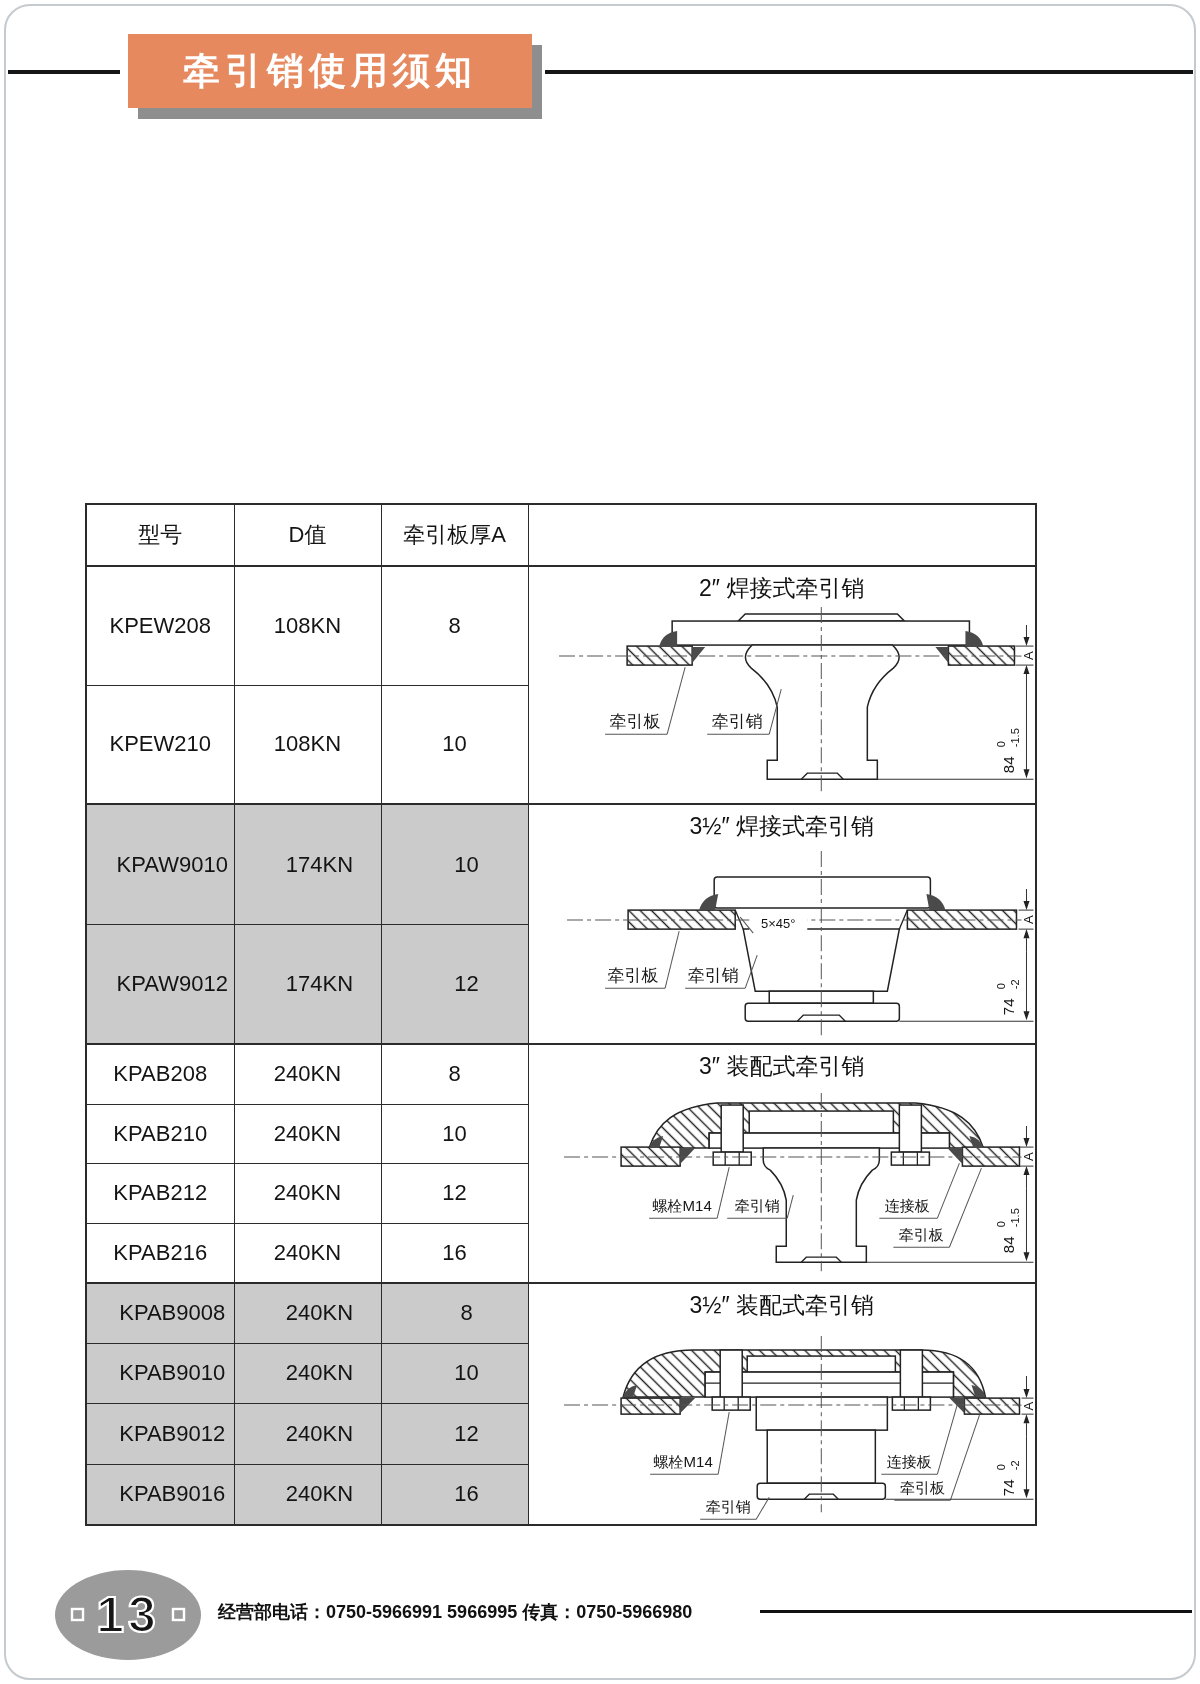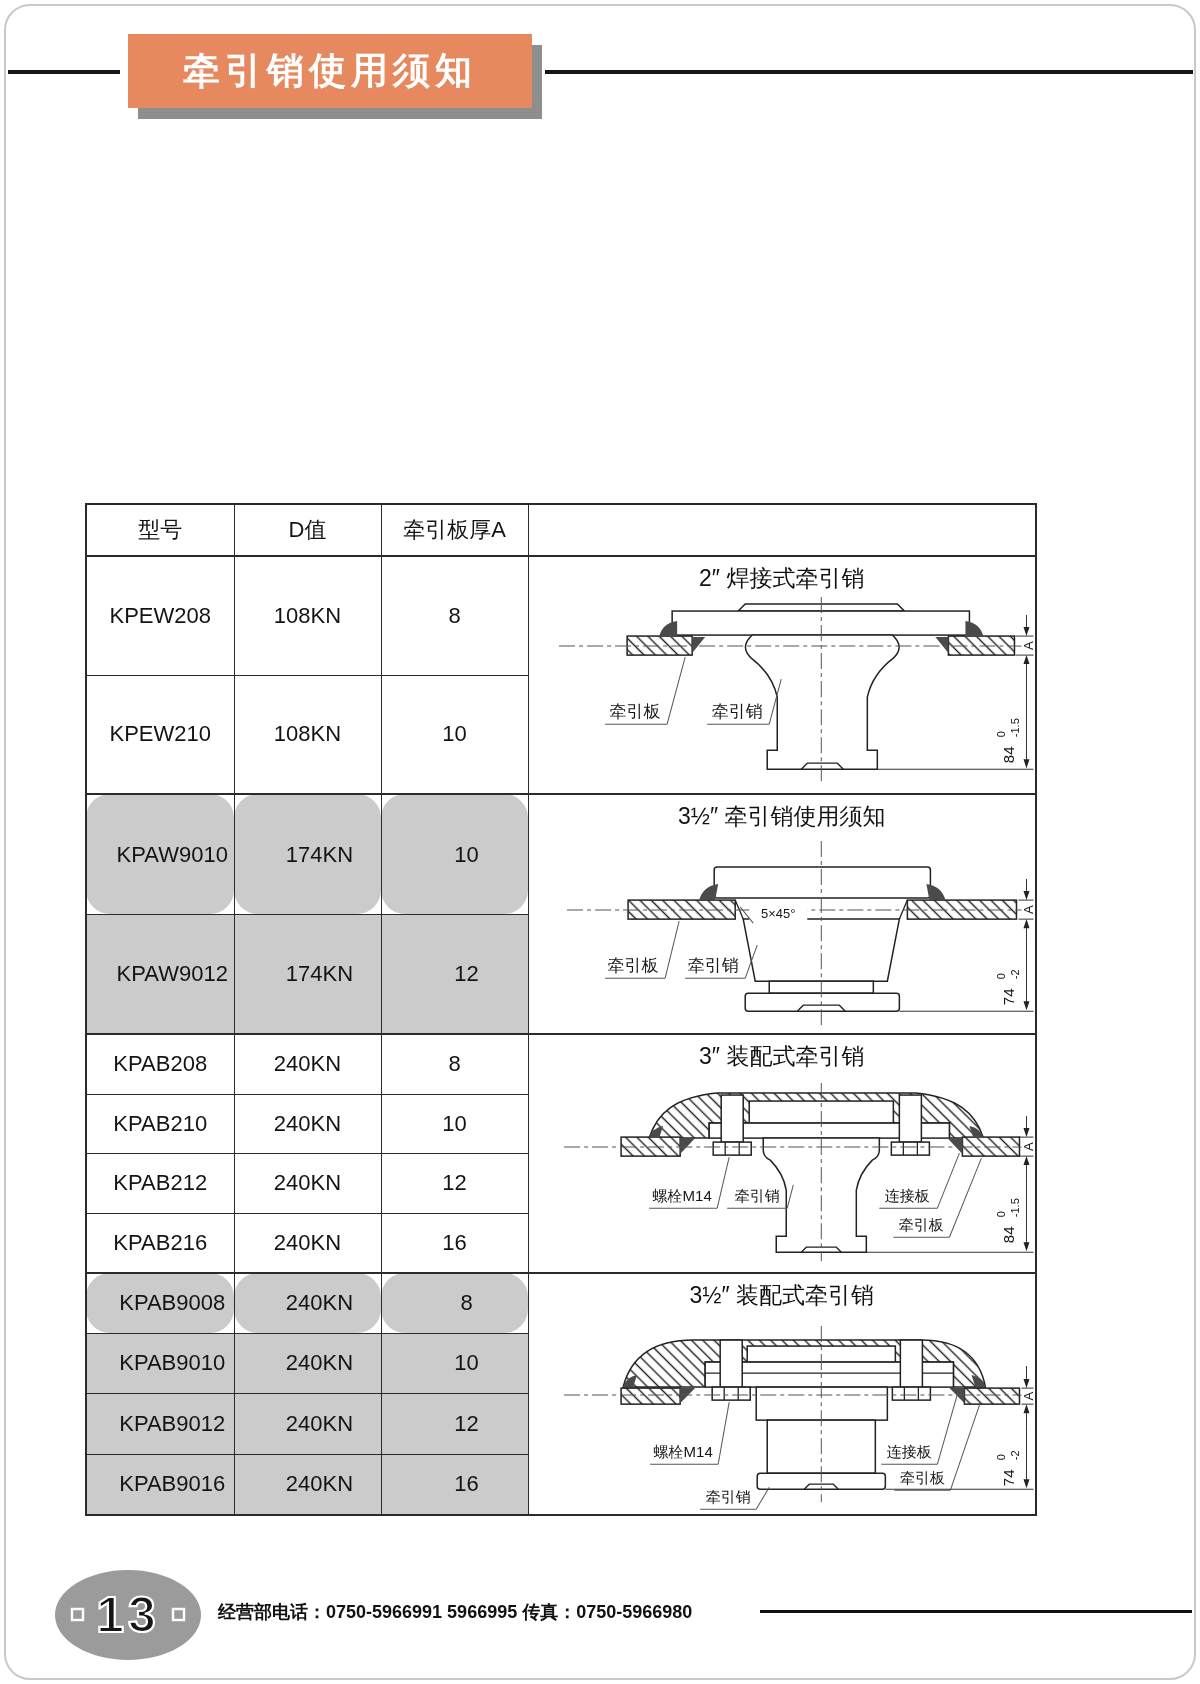--- a/index.html
+++ b/index.html
@@ -19,21 +19,21 @@
   .section-heading .num{display:inline-block;width:80px;}
 
   .intro{position:absolute;left:85px;top:243px;width:1030px;box-sizing:border-box;
          background:#D5A5C1;border-radius:12px;padding:11px 18px;
          font-size:21px;line-height:33px;color:#141414;}
 
   table.spec{position:absolute;left:85px;top:503px;width:950px;border-collapse:collapse;table-layout:fixed;}
   table.spec td,table.spec th{border:1.5px solid #2b2b2b;text-align:center;vertical-align:middle;
          font-size:22px;font-weight:400;color:#141414;padding:0;background:#fff;}
   table.spec{border:2.5px solid #2b2b2b;}
-  tbody.grp tr:first-child td{border-top-width:2.5px;border-radius:24px;}
+  tbody.grp tr:first-child td{border-top-width:2.5px;}
   tbody.gray td.val{background:#CBCBCB;padding-left:24px;}
   td.dcell{position:relative;background:#fff;vertical-align:top;}
   .dtitle{position:absolute;top:6px;left:0;right:0;text-align:center;font-size:23px;color:#111;z-index:2;}
   .dsvg{display:block;width:100%;height:100%;}
 
   svg text{font-family:"Liberation Sans","DejaVu Sans",sans-serif;fill:#151515;}
   .s{fill:#ffffff;stroke:#222;stroke-width:1.5;}
   .h{fill:url(#hatch);stroke:#222;stroke-width:1.5;}
   .w{fill:#4a4a4a;stroke:none;}
   .cl{stroke:#555;stroke-width:1;fill:none;stroke-dasharray:16 4 4 4;}
@@ -71,21 +71,21 @@
 
 
   <table class="spec">
     <colgroup>
         <col style="width:148px">
         <col style="width:147px">
         <col style="width:147px">
         <col style="width:508px">
       </colgroup>
     <thead>
-      <tr style="height:52px">
+      <tr style="height:62px">
         <th>型号</th>
         <th>D值</th>
         <th>牵引板厚A</th>
         <th></th>
       </tr>
     </thead>
 
     <tbody class="grp">
       <tr style="height:118px">
         <td class="val">KPEW208</td>
@@ -136,21 +136,21 @@
         <td class="val">10</td>
       </tr>
     </tbody>
 
     <tbody class="grp gray">
       <tr style="height:119px">
         <td class="val">KPAW9010</td>
         <td class="val">174KN</td>
         <td class="val">10</td>
         <td class="dcell" rowspan="2">
-          <div class="dtitle">3½″ 牵引销使用须知</div>
+          <div class="dtitle">3½″ 焊接式牵引销</div>
           <svg class="dsvg" viewBox="0 0 506 238">
             <rect class="s" x="185" y="72" width="216" height="31" rx="3"></rect>
             <polygon class="s" points="214,124 370,124 358,186 226,186"></polygon>
             <rect class="s" x="240" y="186" width="104" height="12"></rect>
             <rect class="s" x="216" y="198" width="154" height="18" rx="3"></rect>
             <polyline class="nt" points="268,216 274,210 310,210 316,216"></polyline>
             <rect class="h" x="99" y="105" width="107" height="19"></rect>
             <rect class="h" x="378" y="105" width="109" height="19"></rect>
             <line class="nt" x1="206" y1="105" x2="214" y2="124"></line>
             <line class="nt" x1="378" y1="105" x2="370" y2="124"></line>

